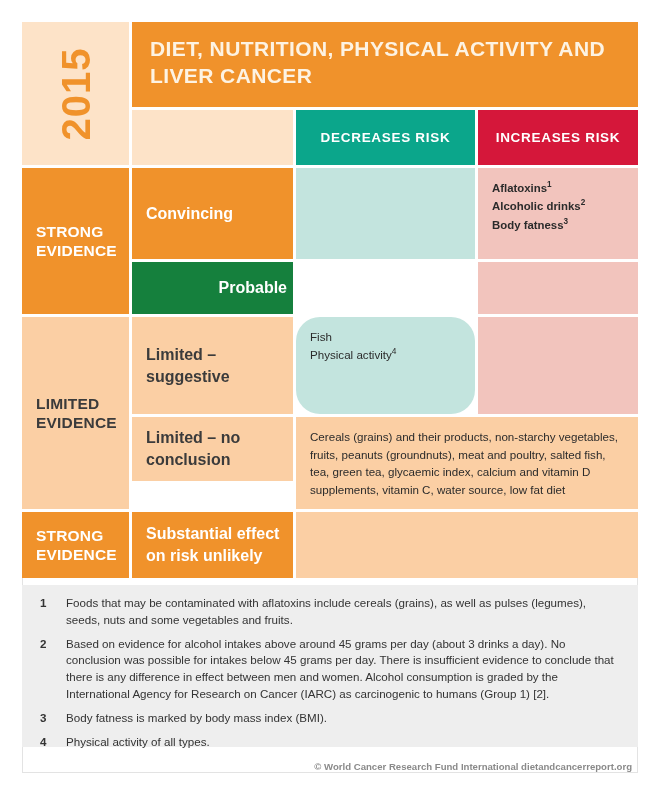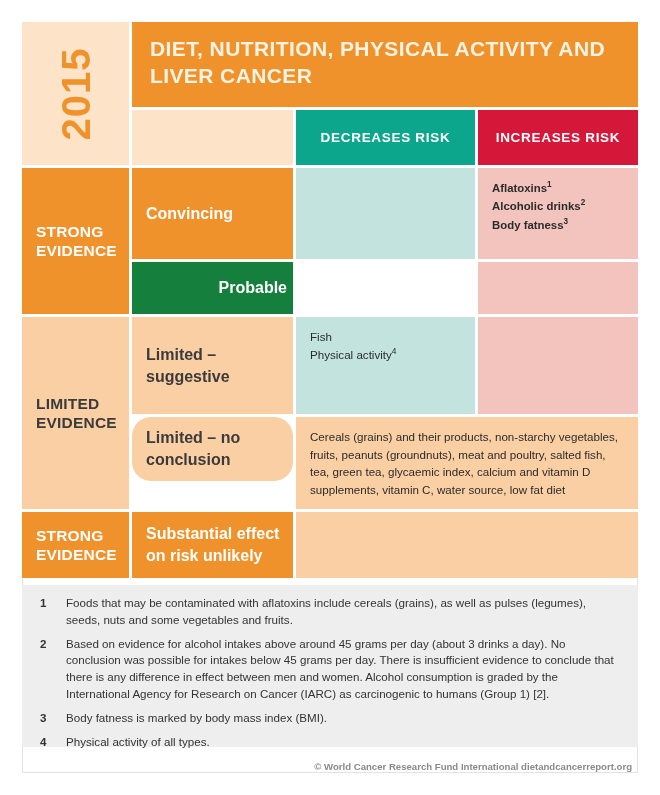--- a/index.html
+++ b/index.html
@@ -152,40 +152,40 @@
     font-weight: bold;
     line-height: 1.35;
     font-family: "Liberation Sans", sans-serif;
   }
   .g-conv  { top: 146px; height: 91px; background: #f0922b; }
   .g-conv span { color: #ffffff; }
   .g-prob  { top: 240px; height: 52px; background: #15803d; justify-content: flex-end; }
   .g-prob span { color: #ffffff; }
   .g-sugg  { top: 295px; height: 97px; background: #fbcfa4; }
   .g-sugg span { color: #3b3b3b; }
-  .g-noconc{ top: 395px; height: 64px; background: #fbcfa4; border-radius: 19px; }
+  .g-noconc{ top: 395px; height: 64px; background: #fbcfa4; }
   .g-noconc span { color: #3b3b3b; }
   .g-subst { top: 490px; height: 66px; background: #f0922b; }
   .g-subst span { color: #ffffff; }
 
   
   .body-cell {
     padding: 11px 14px 8px 14px;
     font-size: 11.6px;
     line-height: 1.52;
     color: #2b2b2b;
     font-family: "Liberation Sans", sans-serif;
   }
   .body-cell.bold { font-weight: bold; font-size: 11.4px; line-height: 1.62; }
 
   .c-dec-conv   { left: 274px; top: 146px; width: 179px; height: 91px;  background: #c3e4de; }
   .c-inc-conv   { left: 456px; top: 146px; width: 160px; height: 91px;  background: #f2c4bd; }
   .c-dec-prob   { left: 274px; top: 240px; width: 179px; height: 52px;  background: #c3e4de; }
   .c-inc-prob   { left: 456px; top: 240px; width: 160px; height: 52px;  background: #f2c4bd; }
-  .c-dec-sugg   { left: 274px; top: 295px; width: 179px; height: 97px;  background: #c3e4de; }
+  .c-dec-sugg   { left: 274px; top: 295px; width: 179px; height: 97px;  background: #c3e4de; border-radius: 24px; }
   .c-inc-sugg   { left: 456px; top: 295px; width: 160px; height: 97px;  background: #f2c4bd; }
   .c-noconc     { left: 274px; top: 395px; width: 342px; height: 92px;  background: #fbcfa4; }
   .c-subst      { left: 274px; top: 490px; width: 342px; height: 66px;  background: #fbcfa4; }
 
   sup { font-size: 0.72em; vertical-align: super; line-height: 0; }
 
   
   .footnotes {
     position: absolute;
     left: 22px;

